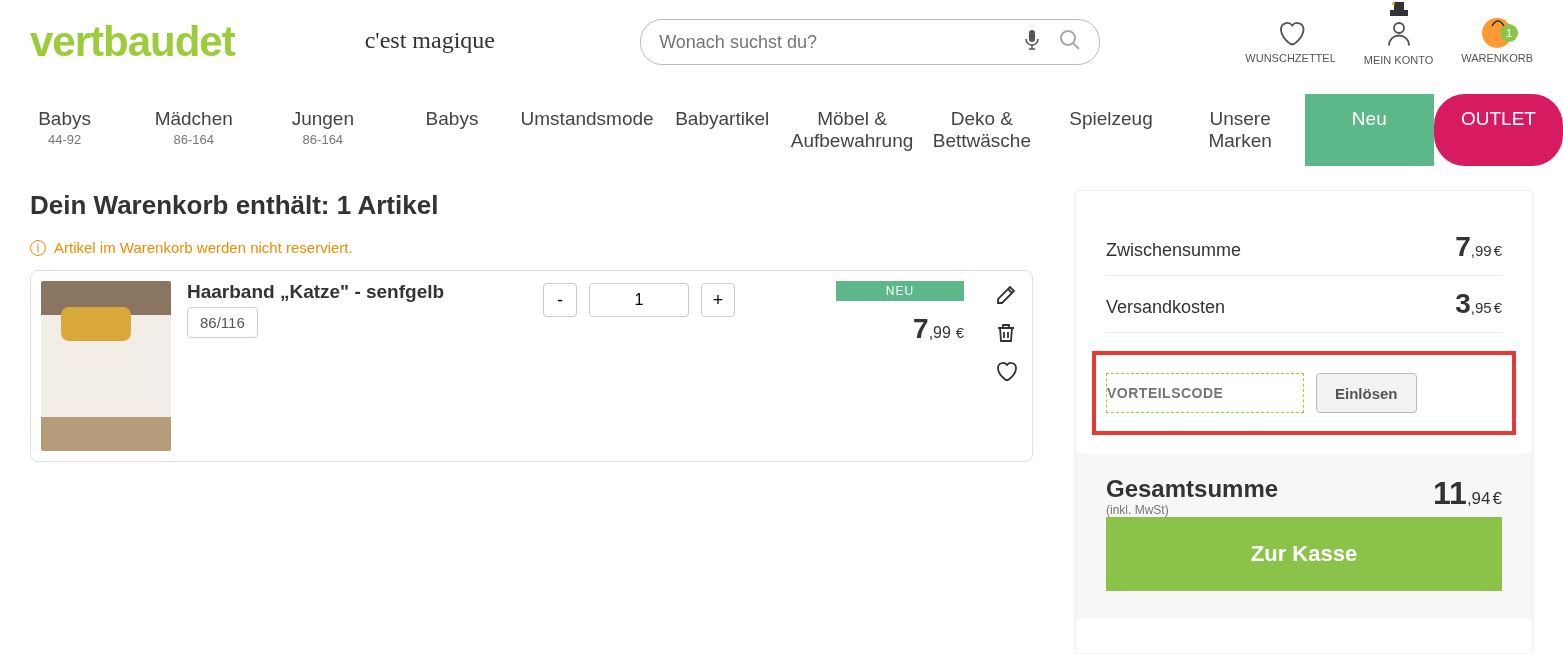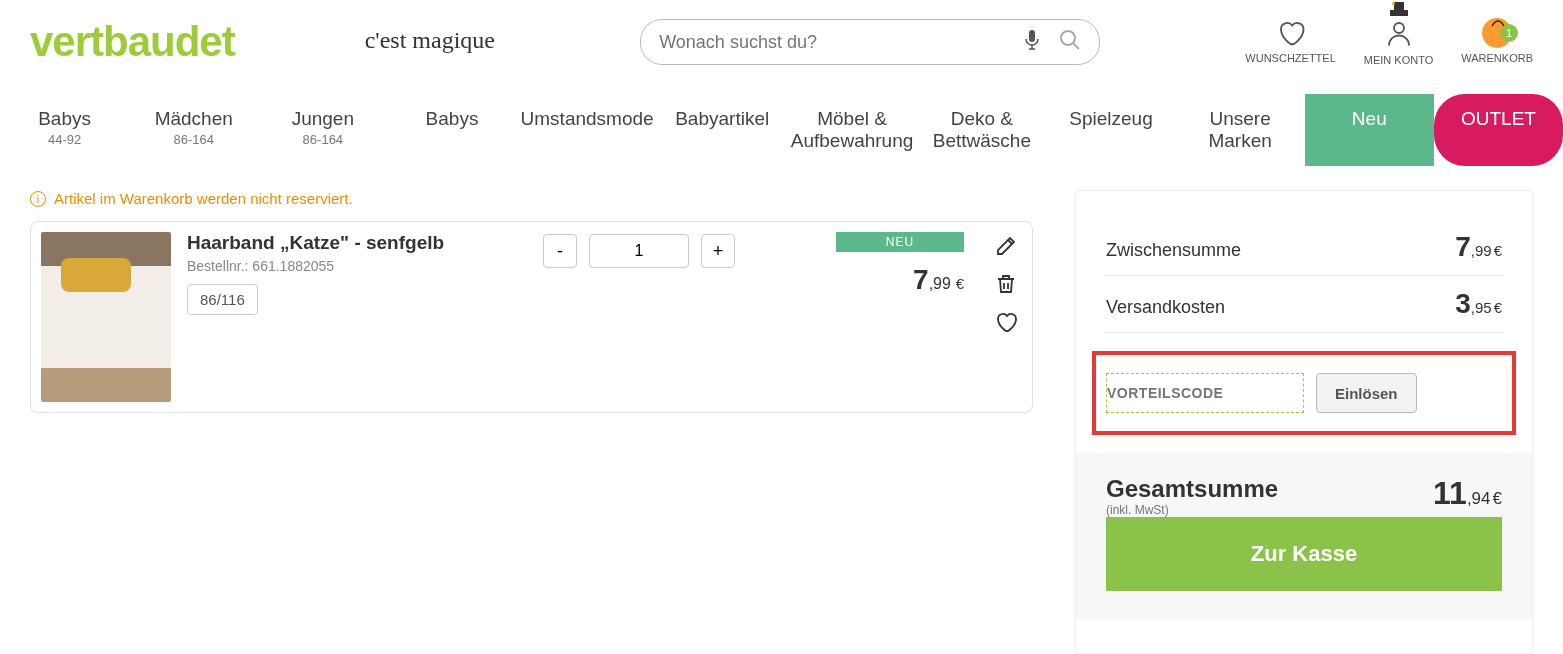--- a/index.html
+++ b/index.html
@@ -153,30 +153,33 @@
     <div class="nav-item"><span>Möbel &amp; Aufbewahrung</span></div>
     <div class="nav-item"><span>Deko &amp; Bettwäsche</span></div>
     <div class="nav-item"><span>Spielzeug</span></div>
     <div class="nav-item"><span>Unsere Marken</span></div>
     <div class="nav-item nav-neu"><span>Neu</span></div>
     <div class="nav-item nav-outlet"><span>OUTLET</span></div>
   </div>
 
   <div class="main">
     <div class="left">
+      <h1 class="cart-title">
+        <span class="bold">Dein Warenkorb enthält:</span>
+        <span>1 Artikel</span>
+      </h1>
       <div class="notice">
         <span class="notice-icon">i</span>
         <span>Artikel im Warenkorb werden nicht reserviert.</span>
       </div>
 
       <div class="cart-item">
         <div class="thumb"></div>
         <div class="item-info">
           <div class="item-title">Haarband „Katze" - senfgelb</div>
-          <div class="item-sku">Bestellnr.: 661.1882055</div>
           <span class="size-chip">86/116</span>
         </div>
         <div class="qty">
           <button class="qty-btn">-</button>
           <input class="qty-input" value="1" style="">
           <button class="qty-btn">+</button>
         </div>
         <div class="price-col">
           <span class="badge-neu">NEU</span>
           <div class="price">

